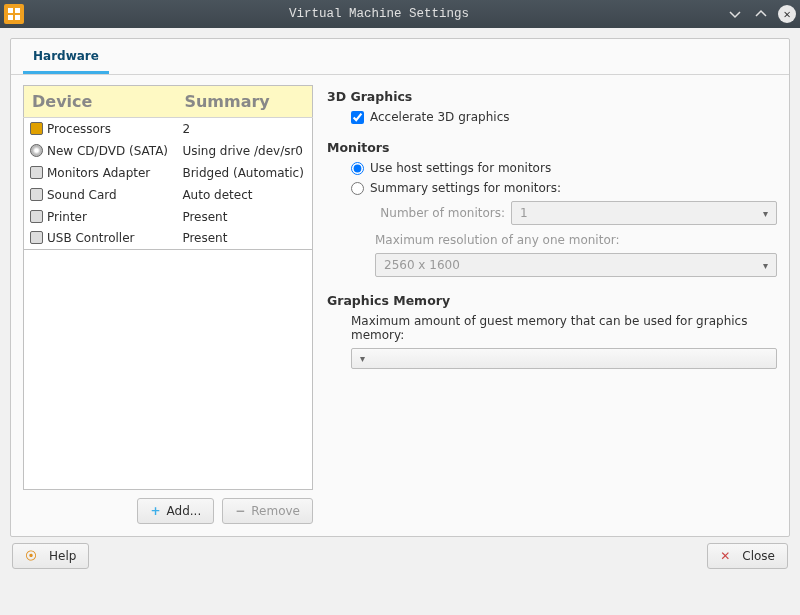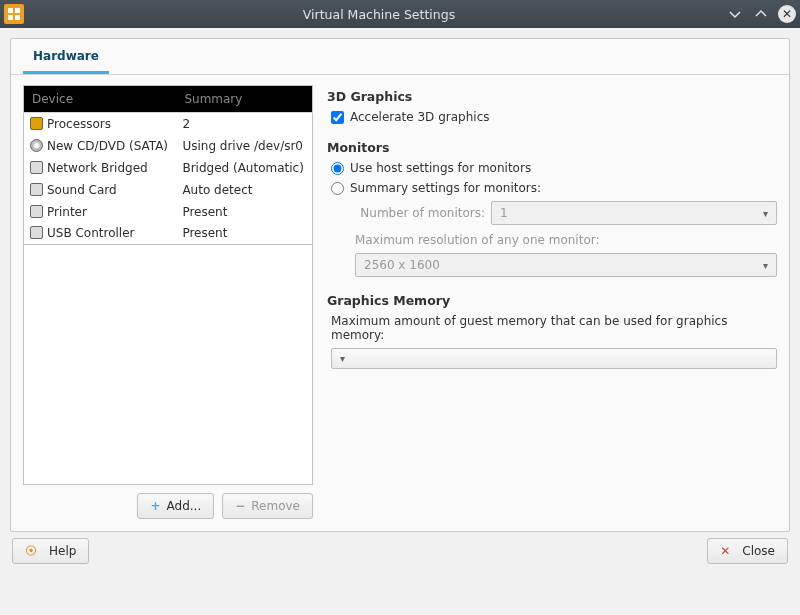--- a/index.html
+++ b/index.html
@@ -14,20 +14,21 @@
   overflow: hidden;
 }
 
 .titlebar {
   height: 28px;
   background: linear-gradient(#4a545c, #3d464d);
   color: #e0e0e0;
   display: flex;
   align-items: center;
   padding: 0 4px;
+  font-family: Liberation Mono, monospace;
 }
 .app-icon {
   width: 20px; height: 20px;
   background: #f0a020;
   border-radius: 2px;
   display: flex; align-items: center; justify-content: center;
   margin-right: 8px;
 }
 .titlebar .title { flex: 1; text-align: center; font-size: 12.5px; }
 .titlebar .wbtns { display: flex; gap: 8px; align-items: center; }
@@ -59,24 +60,24 @@
   border: 1px solid #c0c0c0;
   background: #fff;
   width: 100%;
   border-collapse: collapse;
   font-size: 12px;
 }
 .devlist th {
   text-align: left;
   padding: 6px 8px;
   color: #888;
-  font-weight: normal;
+  font-weight: bold;
   border-bottom: 1px solid #d4d4d4;
-  background: #000000;
-  font-size: 12px;
+  background: #fef9c3;
+  font-size: 16px;
 }
 .devlist td { padding: 3px 6px; white-space: nowrap; }
 .devlist tbody tr { height: 22px; }
 .devlist tbody tr.sel { background: #3598db; color: #fff; }
 .devicon { display: inline-block; width: 13px; height: 13px; vertical-align: -2px; margin-right: 4px; border: 1px solid #666; border-radius: 2px; }
 .devicon.chip { background: repeating-linear-gradient(0deg,#5ab86a,#5ab86a 2px,#3a8a47 2px,#3a8a47 4px); }
 .devicon.cpu { background: #e0a000; }
 .devicon.cd { border-radius: 50%; background: radial-gradient(#fff 20%, #bbb 50%); }
 .devicon.net { background: #ddd; }
 .devicon.snd { background: #ddd; }
@@ -95,21 +96,21 @@
   cursor: pointer;
   min-width: 76px;
   justify-content: center;
 }
 .btn.disabled { color: #999; cursor: default; }
 .btn .plus { color:#3daee9; font-weight:bold; }
 .btn .minus { color:#999; font-weight:bold; }
 
 .rightcol { flex: 1; padding-top: 4px; }
 .sect { font-weight: bold; color: #333; margin-bottom: 6px; font-size: 12.5px; }
-.group { margin-bottom: 16px; margin-left: 4px; }
+.group { margin-bottom: 16px; margin-left: 24px; }
 .row { display:flex; align-items:center; gap:6px; margin: 6px 0; color:#333; font-size:12px; }
 .row.disabled, .disabled-text { color:#999;text-align:right; }
 input[type=checkbox], input[type=radio] { margin:0; }
 .combo {
   border:1px solid #bcbcbc;
   background: linear-gradient(#f9f9f9,#ececec);
   border-radius:2px;
   display:flex; align-items:center; justify-content:space-between;
   padding:4px 8px;
   font-size:12px;
@@ -172,21 +173,21 @@
           <tbody>
             <tr>
               <td><span class="devicon cpu"></span><span>Processors</span></td>
               <td>2</td>
             </tr>
             <tr>
               <td><span class="devicon cd"></span><span>New CD/DVD (SATA)</span></td>
               <td>Using drive /dev/sr0</td>
             </tr>
             <tr>
-              <td><span class="devicon net"></span><span>Network Bridged</span></td>
+              <td><span class="devicon net"></span><span>Monitors Adapter</span></td>
               <td>Bridged (Automatic)</td>
             </tr>
             <tr>
               <td><span class="devicon snd"></span><span>Sound Card</span></td>
               <td>Auto detect</td>
             </tr>
             <tr>
               <td><span class="devicon prn"></span><span>Printer</span></td>
               <td>Present</td>
             </tr>

